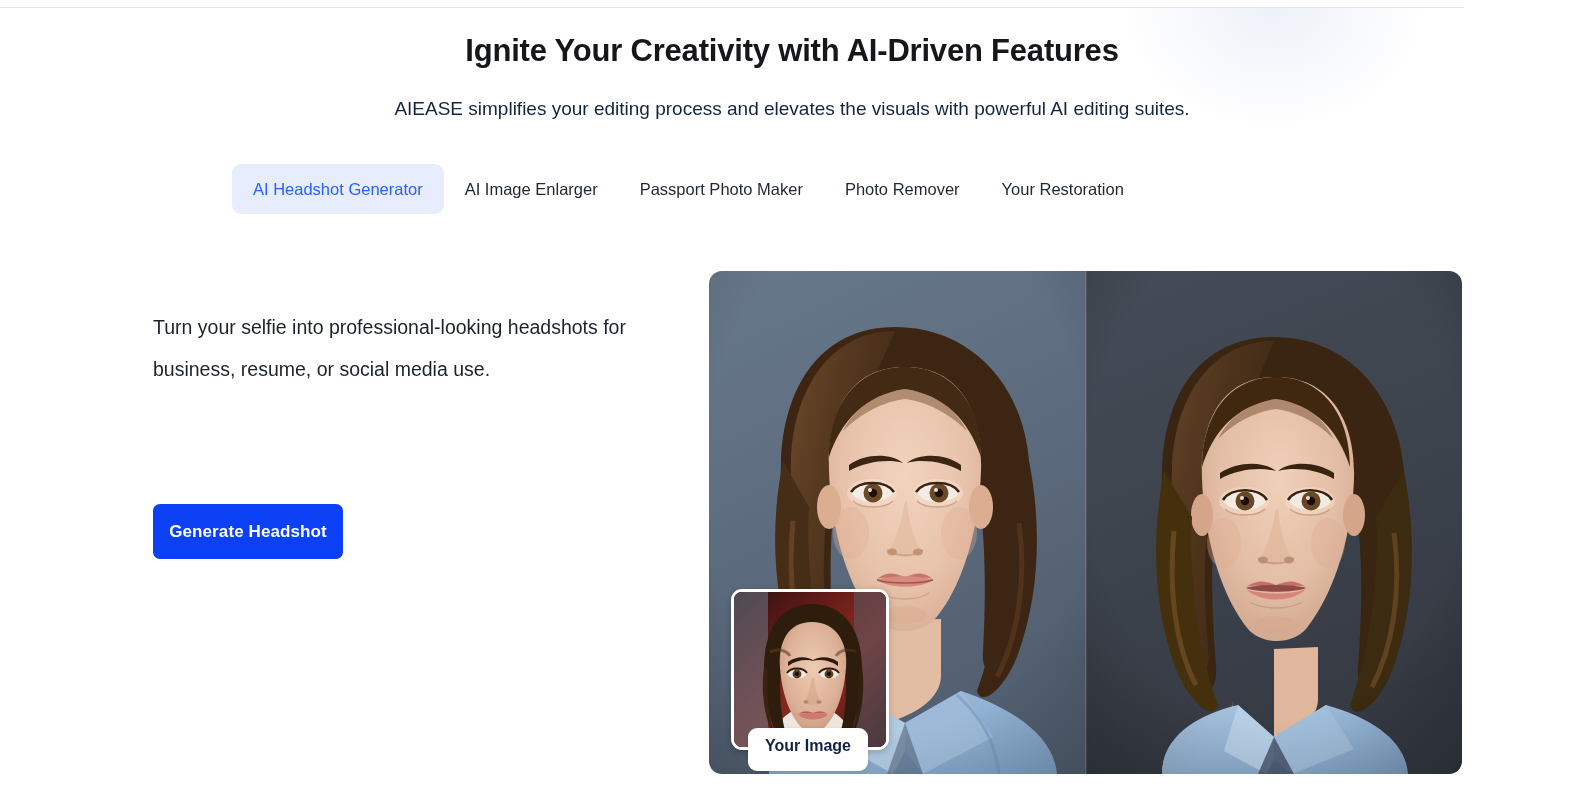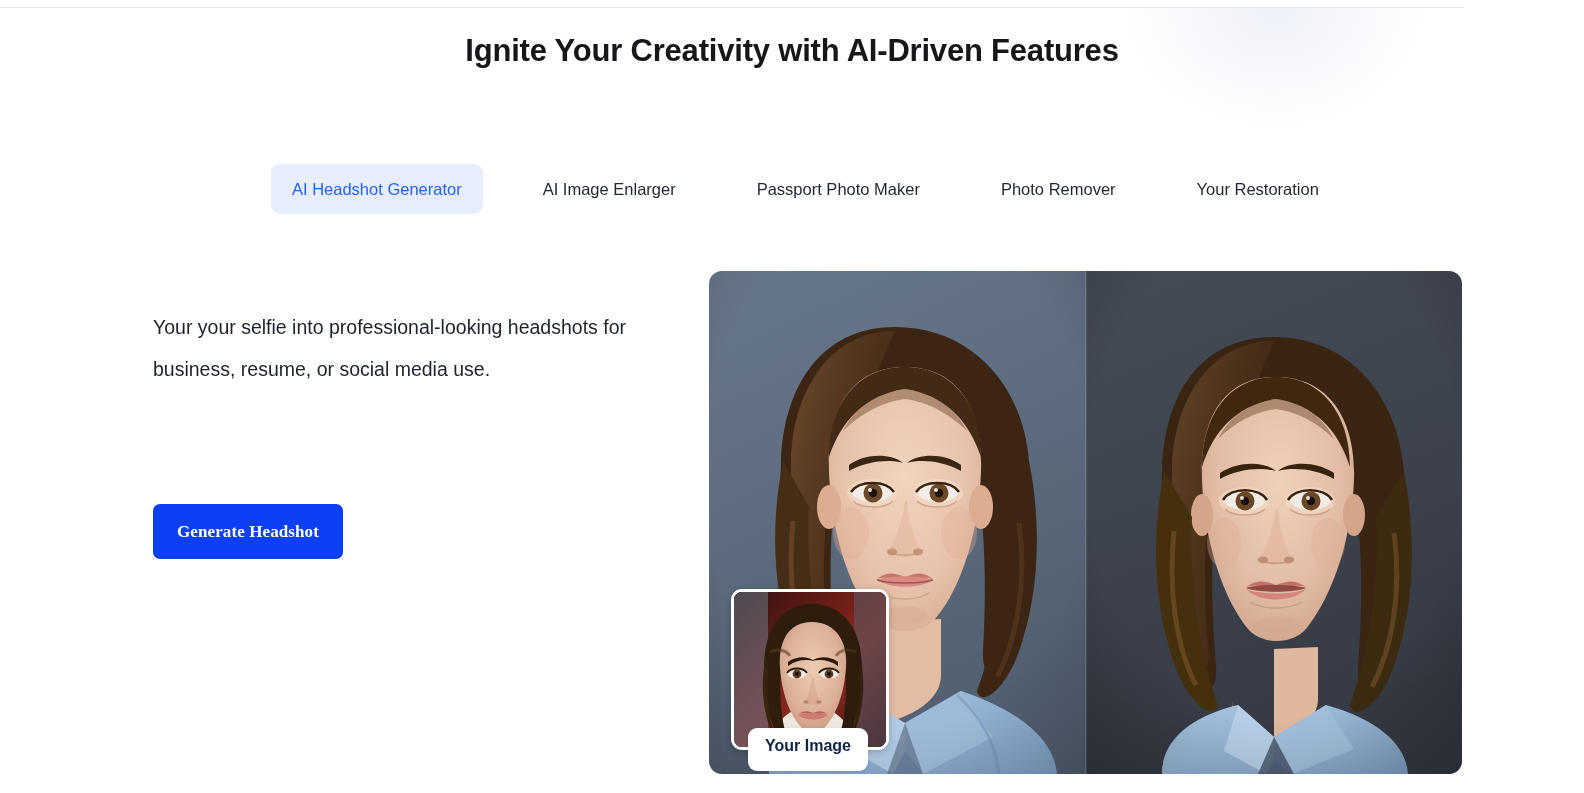--- a/index.html
+++ b/index.html
@@ -65,21 +65,20 @@
   }
   .tab {
     font-size: 16.5px;
     color: #1f2733;
     padding: 14px 21px;
     border-radius: 9px;
     white-space: nowrap;
     cursor: pointer;
     background: transparent;
     line-height: 22px;
-    margin-left: 39px;
   }
   .tab.active {
     background: #e7edfd;
     color: #2563ff;
   }
 
   
   .lead {
     position: absolute;
     left: 153px; top: 286px;
@@ -89,21 +88,21 @@
     color: #1d232c;
   }
   .cta {
     position: absolute;
     left: 153px; top: 504px;
     width: 190px; height: 55px;
     background: #0b40f5;
     color: #ffffff;
     border: none;
     border-radius: 7px;
-    font-family: Liberation Serif, serif;
+    font-family: Liberation Sans, sans-serif;
     font-size: 17px;
     font-weight: 700;
     cursor: pointer;
     letter-spacing: 0.1px;
   }
 
   
   .compare {
     position: absolute;
     left: 709px; top: 271px;
@@ -152,30 +151,31 @@
 </style>
 </head>
 <body>
 
 <div class="page">
 
   <div class="top-rule"></div>
   <div class="corner-glow"></div>
 
   <h1 class="headline">Ignite Your Creativity with AI-Driven Features</h1>
+  <p class="subhead">AIEASE simplifies your editing process and elevates the visuals with powerful AI editing suites.</p>
 
   <nav class="tabs">
     <div class="tab active">AI Headshot Generator</div>
     <div class="tab">AI Image Enlarger</div>
     <div class="tab">Passport Photo Maker</div>
     <div class="tab">Photo Remover</div>
     <div class="tab">Your Restoration</div>
   </nav>
 
-  <p class="lead">Your your selfie into professional-looking headshots for business, resume, or social media use.</p>
+  <p class="lead">Turn your selfie into professional-looking headshots for business, resume, or social media use.</p>
 
   <button class="cta">Generate Headshot</button>
 
   <div class="compare">
 
     <div class="half left">
       <svg viewBox="0 0 377 503" preserveAspectRatio="xMidYMid slice">
         <defs>
           <linearGradient id="bgL" x1="0" y1="0" x2="0.35" y2="1">
             <stop offset="0" stop-color="#68788b"></stop>

